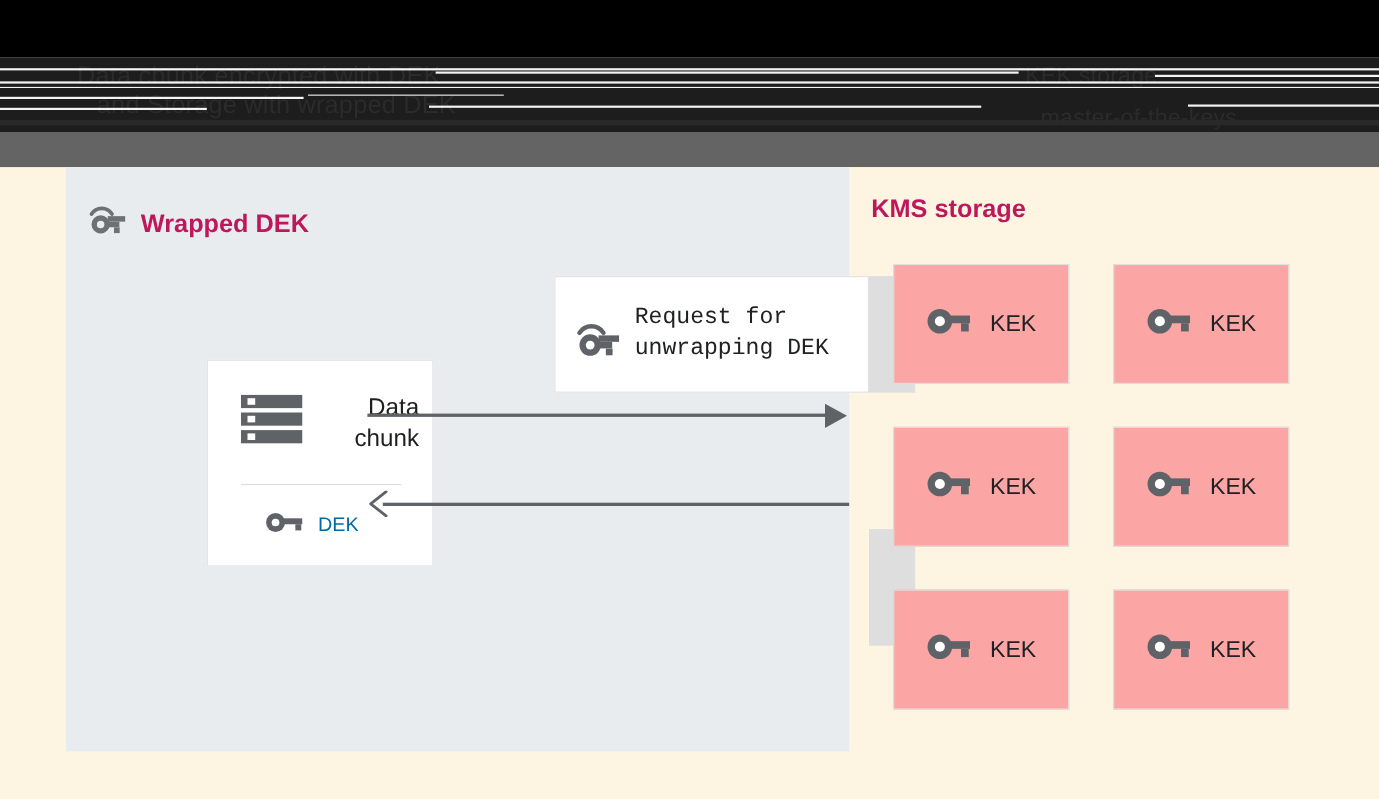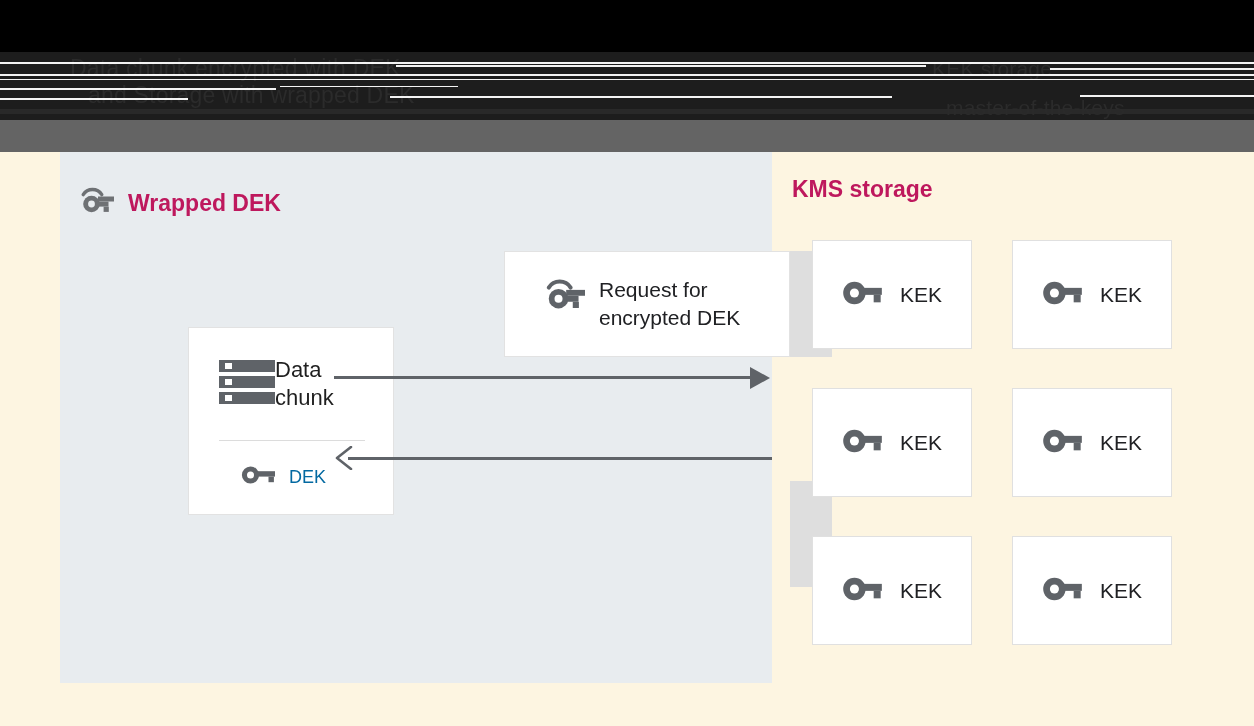--- a/index.html
+++ b/index.html
@@ -45,55 +45,55 @@
   }
   .card-shadow-strip{
     position:absolute;background:#dedede;
   }
 
   #data-chunk-card{
     left:128px;top:175px;width:206px;height:188px;
     display:block;padding:0;
   }
   #data-chunk-top{
-    display:flex;align-items:center;gap:0;padding:28px 0 0 30px;
+    display:flex;align-items:center;gap:10px;padding:28px 0 0 30px;text-align:right;
   }
   #data-chunk-title{
     font-size:22px;color:#1f1f1f;line-height:1.25;width:96px;
   }
   #data-chunk-divider{
     position:absolute;left:30px;top:112px;width:146px;height:1px;background:#dcdcdc;
   }
   #data-chunk-dek{
     position:absolute;left:52px;top:135px;display:flex;align-items:center;gap:14px;
   }
   #data-chunk-dek .dek-label{font-size:18px;color:#0369a1;}
 
   #request-card{left:444px;top:99px;width:286px;height:106px;}
   #request-strip{left:730px;top:99px;width:42px;height:106px;}
   #return-card{left:444px;top:329px;width:286px;height:106px;}
   #return-strip{left:730px;top:329px;width:42px;height:106px;}
-  .msg-inner{display:flex;align-items:flex-start;gap:14px;padding-left:40px;}
+  .msg-inner{display:flex;align-items:flex-end;gap:14px;padding-left:18px;font-family:Liberation Mono, monospace;}
   .msg-text{font-size:21px;color:#202124;line-height:1.32;}
 
   
   .arrow-line{position:absolute;background:#5f6368;height:3px;}
   .arrow-head-right{
     position:absolute;width:0;height:0;
     border-top:11px solid transparent;border-bottom:11px solid transparent;
     border-left:20px solid #5f6368;
   }
   .arrow-head-left{
     position:absolute;width:0;height:0;
   }
 
   
   #kms-caption{left:792px;top:24px;}
   .kek-card{
-    position:absolute;background:#ffffff;border:1px solid #e0e0e0;
+    position:absolute;background:#fca5a5;border:1px solid #e0e0e0;
     box-sizing:border-box;display:flex;align-items:center;justify-content:center;gap:18px;
   }
   .kek-label{font-size:21px;color:#202124;}
 </style>
 </head>
 <body>
 
 <div id="chrome-black"></div>
 
 <div id="chrome-dark">
@@ -177,21 +177,21 @@
             <path d="M3.2 9.6a11 11 0 0 1 18.6 0" fill="none" stroke="#5f6368" stroke-width="3.4" stroke-linecap="round"></path>
             <circle cx="11.5" cy="19" r="8.3" fill="#5f6368"></circle>
             <circle cx="11.5" cy="19" r="3.4" fill="#ffffff"></circle>
             <rect x="18" y="11.5" width="16" height="5" fill="#5f6368"></rect>
             <rect x="18" y="16.6" width="10.5" height="5" fill="#5f6368"></rect>
             <rect x="23.6" y="21.7" width="5.2" height="5.2" fill="#5f6368"></rect>
           </svg>
         </span>
         <span class="msg-text">
           <span>Request for</span><br>
-          <span>encrypted DEK</span>
+          <span>unwrapping DEK</span>
         </span>
       </div>
     </div>
 
     <div class="card-shadow-strip" id="return-strip"></div>
   </div>
 
   <div class="arrow-line" style="left:334px;top:224px;width:418px;"></div>
   <div class="arrow-head-right" style="left:750px;top:215px;"></div>
 

